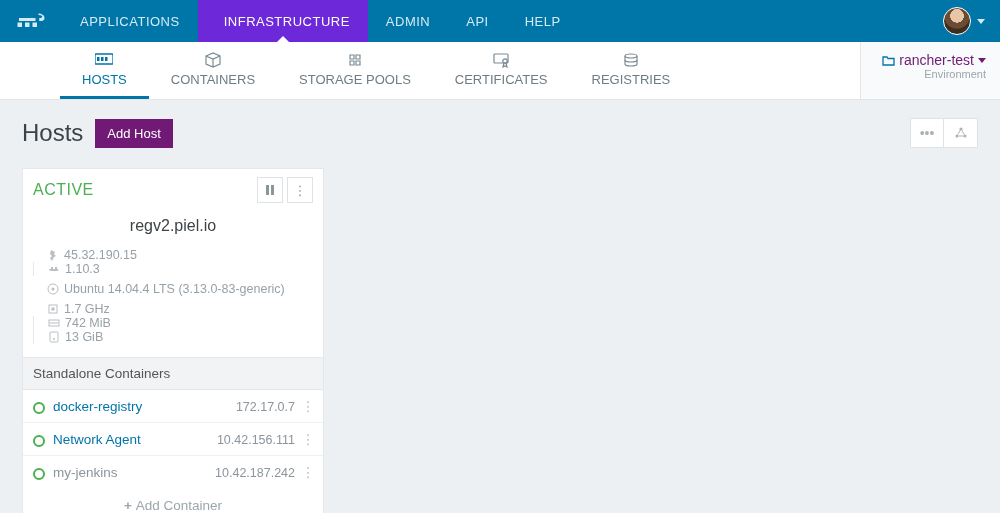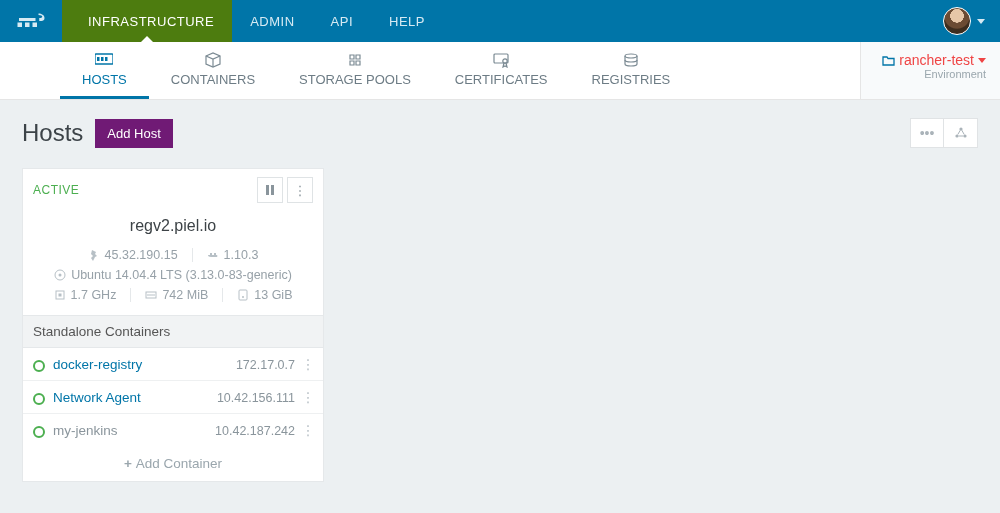--- a/index.html
+++ b/index.html
@@ -3,57 +3,57 @@
 <meta charset="utf-8">
 <style>
   * { box-sizing: border-box; margin: 0; padding: 0; }
   body { font-family: "Helvetica Neue", Helvetica, Arial, sans-serif; font-size: 14px; color: #444; background: #ecf0f2; width: 1000px; height: 513px; overflow: hidden; }
 
   
   .top-nav { background: #0075a8; height: 42px; display: flex; align-items: stretch; color: #d6eaf3; }
   .logo { width: 62px; display: flex; align-items: center; justify-content: center; }
   .logo svg { width: 30px; height: 20px; fill: #d6eaf3; }
   .top-nav .nav-item { padding: 0 18px; display: flex; align-items: center; font-size: 13px; letter-spacing: .5px; cursor: pointer; }
-  .top-nav .nav-item.active { background: #4d7c0f; color: #fff; position: relative; padding-left: 26px; }
+  .top-nav .nav-item.active { background: #6d28d9; color: #fff; position: relative; padding-left: 26px; }
   .top-nav .nav-item.active::after { content:""; position:absolute; bottom:-1px; left:50%; transform:translateX(-50%); width:0; height:0; border-left:7px solid transparent; border-right:7px solid transparent; border-bottom:7px solid #fff; }
   .top-spacer { flex: 1; }
   .user { display:flex; align-items:center; padding:0 15px; cursor:pointer; }
   .avatar { width:28px; height:28px; border-radius:50%; background: radial-gradient(circle at 50% 30%, #e7c7a8 30%, #6b4b33 31%, #6b4b33 55%, #3d2d1e 60%); border:1px solid #fff; }
   .chev { margin-left:6px; }
 
   
   .sub-wrap { display:flex; }
   .sub-nav { background:#fff; flex:1; height:58px; display:flex; align-items:stretch; border-bottom:1px solid #e5e5e5; padding-left:60px; }
   .sub-item { padding:8px 22px 0; display:flex; flex-direction:column; align-items:center; color:#6d7c85; cursor:pointer; font-size:13px; }
   .sub-item .ico { height:20px; display:flex; align-items:center; justify-content:center; margin-bottom:2px; color:#7b8a93; }
   .sub-item.active { color:#0075a8; border-bottom:3px solid #0075a8; }
   .sub-item.active .ico { color:#0075a8; }
   .env-box { width:140px; background:#f8fafb; border-left:1px solid #e5e5e5; border-bottom:1px solid #e5e5e5; padding:10px 14px 6px; text-align:right; }
-  .env-name { color:#ef4444; font-size:14px; display:flex; align-items:center; justify-content:flex-end; gap:4px; cursor:pointer; }
+  .env-name { color:#701a75; font-size:14px; display:flex; align-items:center; justify-content:flex-end; gap:4px; cursor:pointer; }
   .env-sub { color:#9aa6ad; font-size:11px; }
 
   
   .page { padding:18px 22px; }
   .page-head { display:flex; align-items:center; gap:12px; }
   .page-title { font-size:24px; font-weight:400; color:#3c4348; }
   .btn-primary { background:#701a75; color:#fff; border:none; padding:7px 12px; font-size:13px; cursor:pointer; }
   .head-actions { margin-left:auto; display:flex; }
   .icon-btn { width:34px; height:30px; border:1px solid #e0e3e5; background:#fff; color:#aab3b9; display:flex; align-items:center; justify-content:center; cursor:pointer; }
   .icon-btn + .icon-btn { border-left:none; }
 
   
   .card { width:302px; background:#fff; border:1px solid #e5e8ea; margin-top:20px; }
   .card-head { display:flex; align-items:center; padding:8px 10px; }
-  .status { color:#4caf50; font-size:12px; letter-spacing:.5px; }
+  .status { color:#4caf50; font-size:16px; letter-spacing:.5px; }
   .card-head .spacer { flex:1; }
   .mini-btn { width:26px; height:26px; border:1px solid #dfe3e5; background:#fff; color:#8a959c; display:flex; align-items:center; justify-content:center; cursor:pointer; font-size:13px; }
   .mini-btn + .mini-btn { margin-left:4px; }
   .host-name { text-align:center; font-size:16px; color:#3d4347; padding:6px 10px 10px; }
   .stats { padding:0 10px 10px; color:#97a1a8; font-size:12.5px; }
-  .stat-row { display:flex; justify-content:center; gap:0; padding:3px 0; }
+  .stat-row { display:flex; justify-content:center; gap:0; padding:3px 0;flex-direction:column; }
   .stat { display:flex; align-items:center; gap:5px; padding:0 14px; }
   .stat + .stat { border-left:1px solid #e5e8ea; }
   .stat svg, .stat .glyph { width:12px; height:12px; fill:#b7c0c6; color:#b7c0c6; }
   .tag-row { text-align:center; padding-top:6px; }
   .tag { display:inline-block; background:#6e7a82; color:#fff; font-size:11px; padding:2px 6px; border-radius:2px; }
 
   
   .section-head { background:#f1f3f4; border-top:1px solid #e5e8ea; border-bottom:1px solid #e5e8ea; padding:8px 10px; font-size:13.5px; color:#555; }
   .row { display:flex; align-items:flex-end; padding:8px 6px 8px 10px; border-bottom:1px solid #eef0f1; font-size:13.5px; }
   .row:last-of-type { border-bottom:none; }
@@ -69,20 +69,21 @@
 </style>
 </head>
 <body>
 
 <div class="top-nav">
   <div class="logo">
     <svg viewBox="0 0 40 24">
         <path d="M2 14h6v6H2zM12 14h6v6h-6zM22 14h6v6h-6zM4 8h22v4H4zM30 2c4 0 8 2 8 6 0 3-2 4-4 4h-3v-4h2c1 0 2-1 2-2s-2-2-5-2v-2z"></path>
       </svg>
   </div>
+  <div class="nav-item">APPLICATIONS</div>
   <div class="nav-item active">INFRASTRUCTURE</div>
   <div class="nav-item">ADMIN</div>
   <div class="nav-item">API</div>
   <div class="nav-item">HELP</div>
   <div class="top-spacer"></div>
   <div class="user">
     <div class="avatar"></div>
     <span class="chev chev-down"></span>
   </div>
 </div>

